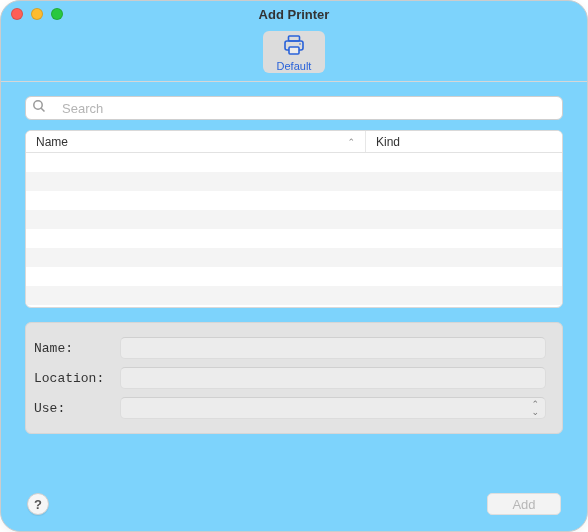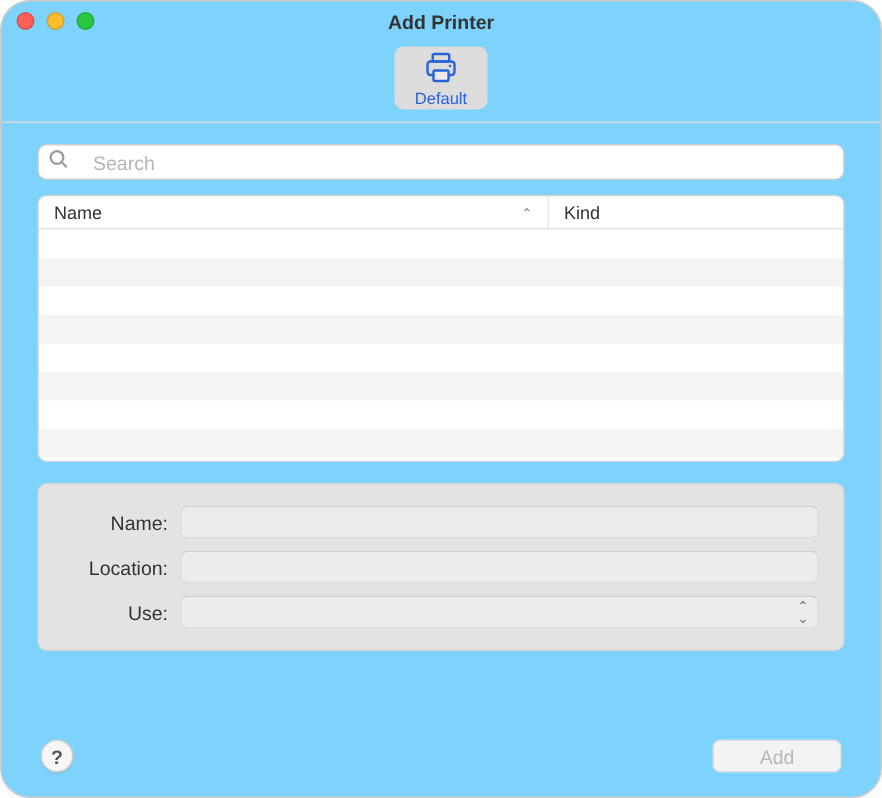--- a/index.html
+++ b/index.html
@@ -28,27 +28,27 @@
   .th { display: flex; align-items: center; padding: 0 10px; border-right: 1px solid #e7e7e7; }
   .th:last-child { border-right: none; }
   .th-name { flex: 0 0 340px; justify-content: space-between; gap: 16px; }
   .th-kind { flex: 1; }
   .sortcaret { font-size: 9px; color: #888; }
   .tbody { height: 154px; }
   .row { height: 19px; }
   .row.alt { background: #f4f4f4; }
   .formpanel { background: #e3e3e3; border: 1px solid #d6d6d6; border-radius: 6px; padding: 14px 16px 14px 8px; display: flex; flex-direction: column; gap: 8px; margin-bottom: 10px; }
   .formrow { display: flex; align-items: center; gap: 8px; }
-  .formrow label { width: 78px; text-align: right; font-size: 13px; color: #333; }
+  .formrow label { width: 78px; text-align: left; font-size: 13px; color: #333; font-family: Liberation Mono, monospace; }
   .formrow .field { flex: 1; height: 22px; background: #ececec; border: 1px solid #dcdcdc; border-top-color: #d0d0d0; border-radius: 5px; }
   .popup { position: relative; }
   .popup .chev { position: absolute; right: 6px; top: 2px; font-size: 9px; line-height: 8px; color: #777; display: flex; flex-direction: column; align-items: center; }
   .footer { margin-top: auto; display: flex; align-items: center; justify-content: space-between; padding: 0 2px 2px; }
   .helpbtn { width: 22px; height: 22px; border-radius: 50%; background: #f6f6f6; border: 1px solid #cfcfcf; color: #555; font-size: 13px; font-weight: 600; cursor: pointer; box-shadow: 0 1px 1px rgba(0,0,0,0.08); }
-  .addbtn { width: 86px; height: 22px; border-radius: 5px; background: #f3f3f3; border: 1px solid #dedede; color: #b7b7b7; font-size: 13px; cursor: default; }
+  .addbtn { width: 74px; height: 22px; border-radius: 5px; background: #f3f3f3; border: 1px solid #dedede; color: #b7b7b7; font-size: 13px; cursor: default; }
 </style>
 </head>
 <body>
 
 <div class="window">
 
   <div class="titlebar">
     <div class="traffic">
       <div class="dot red"></div>
       <div class="dot yellow"></div>

